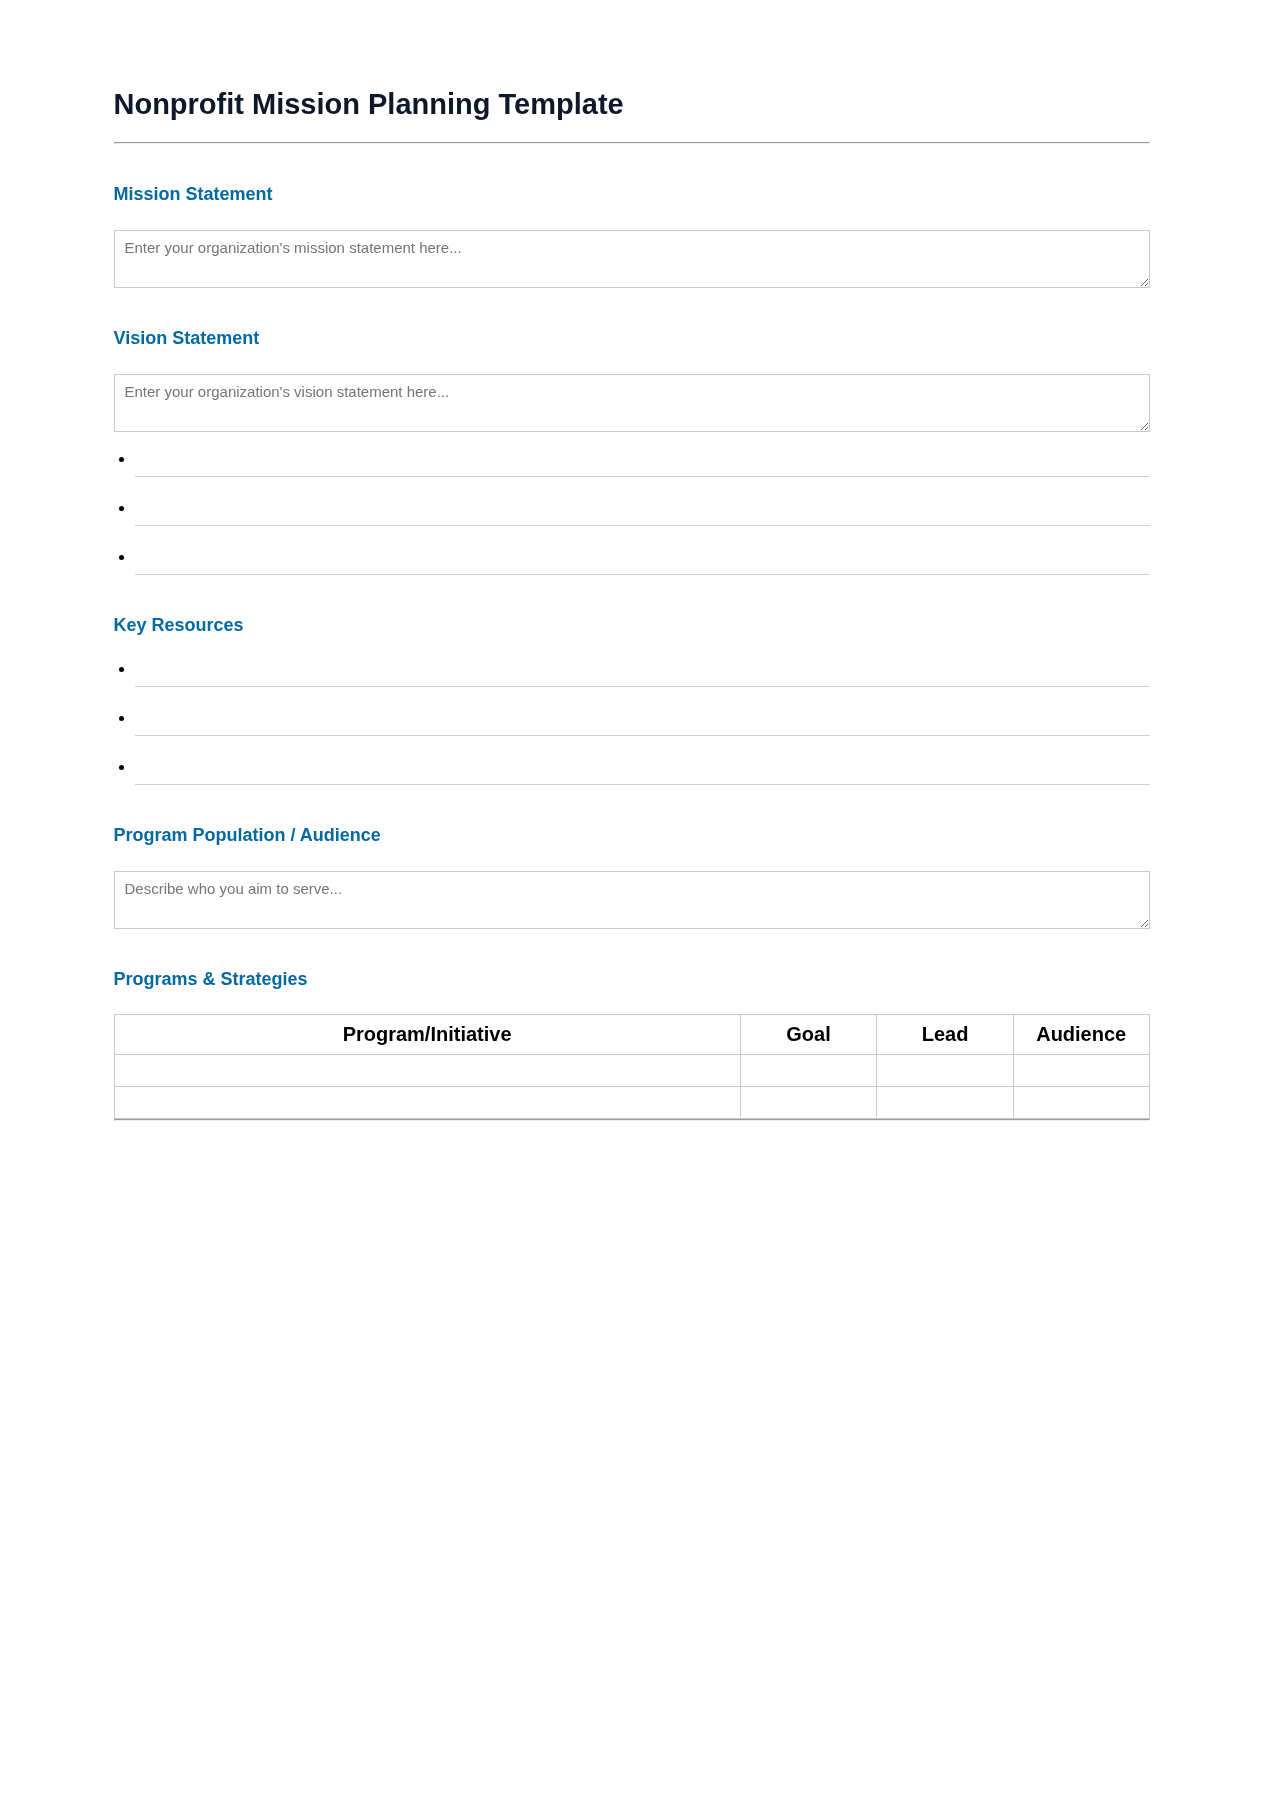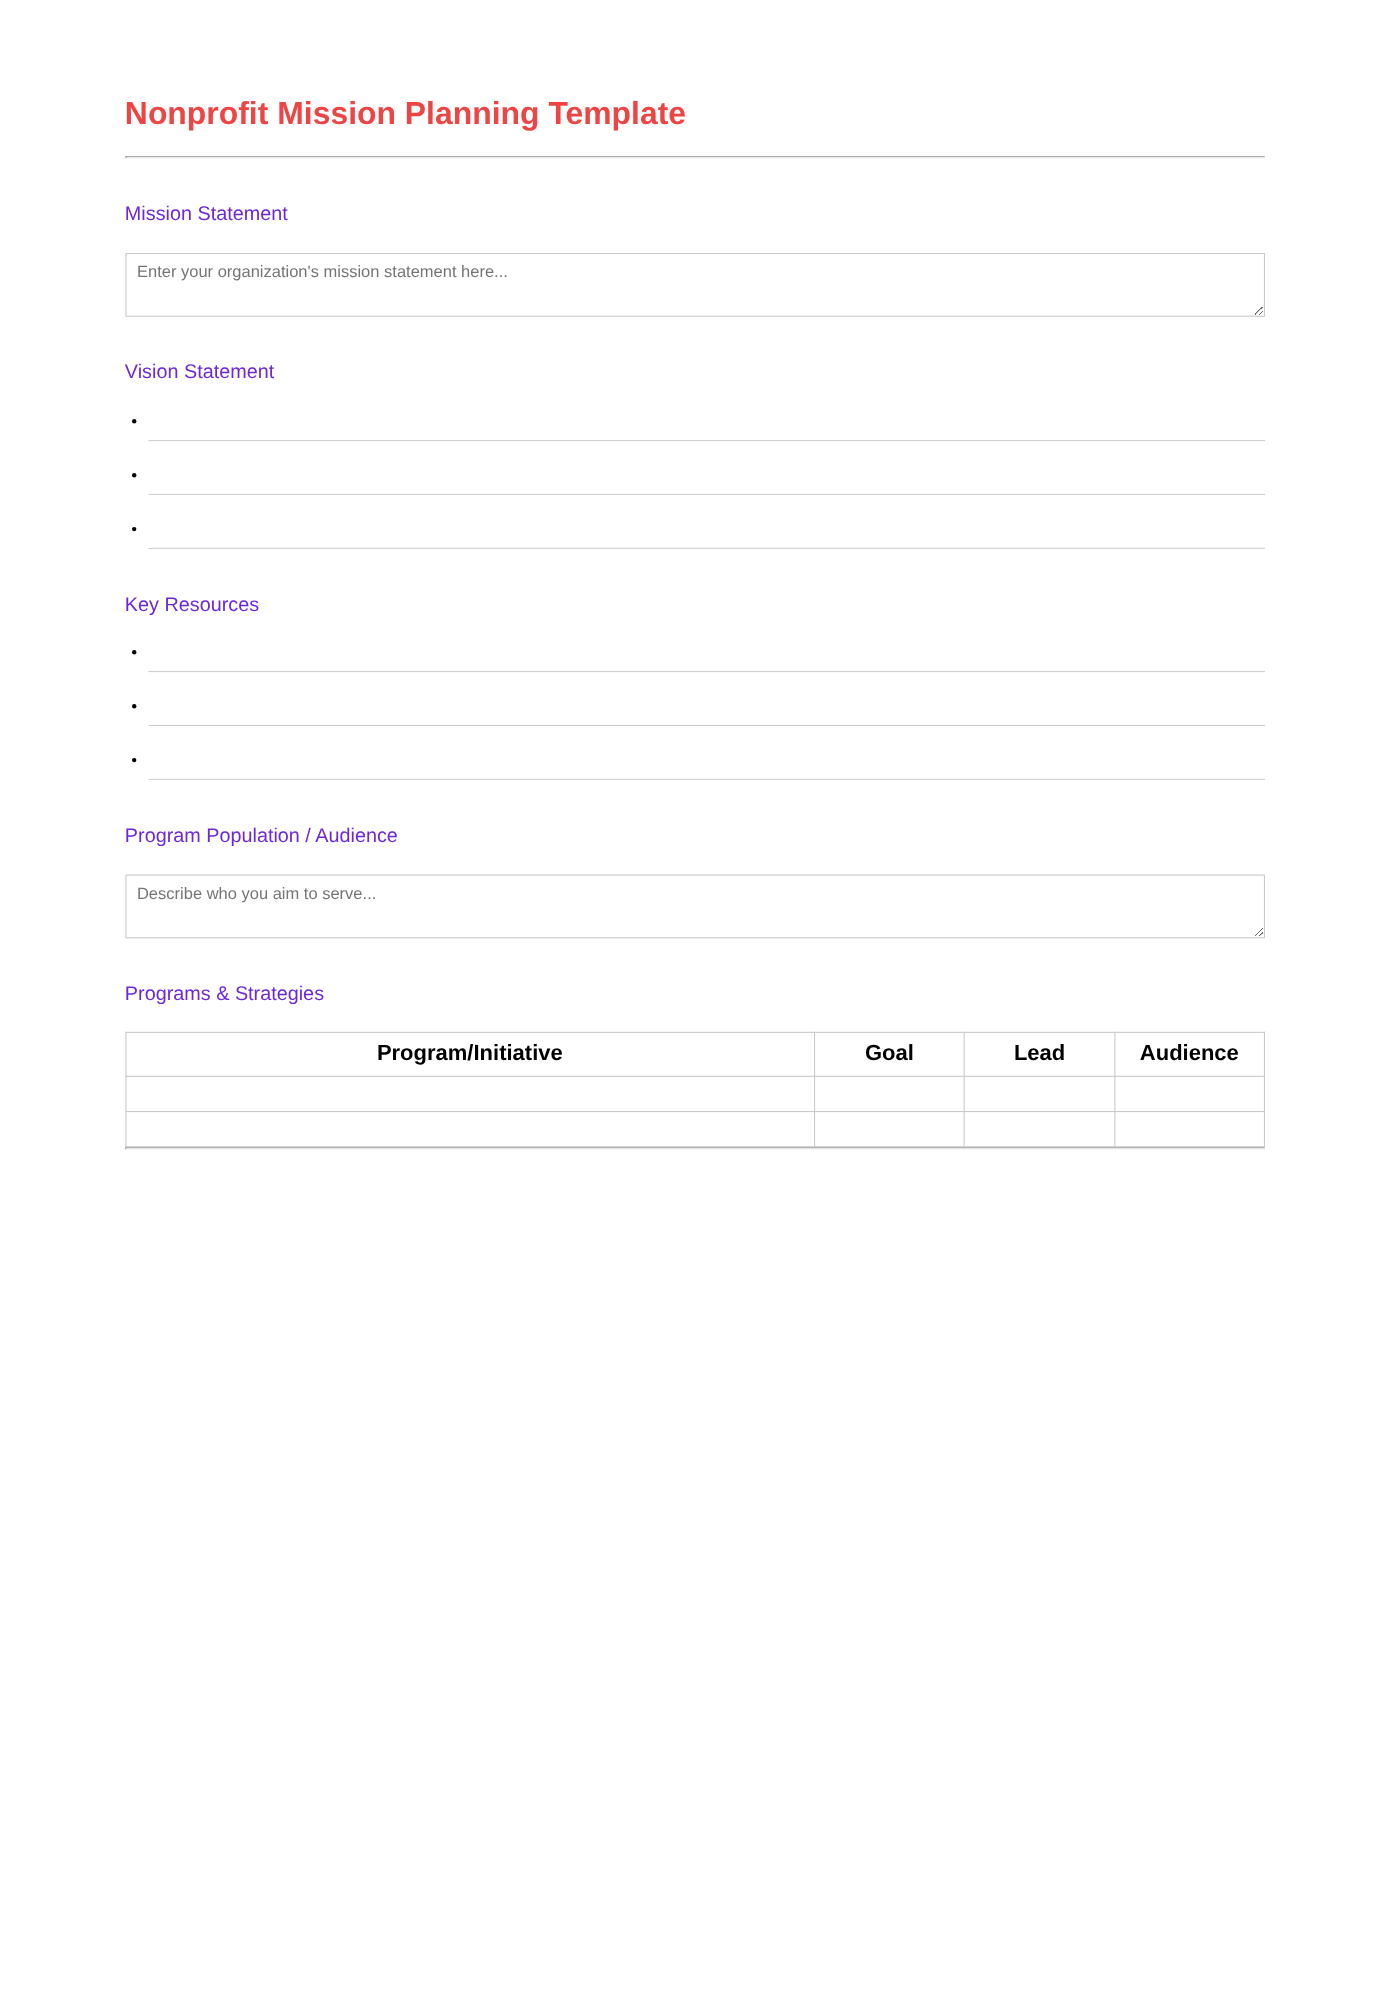--- a/index.html
+++ b/index.html
@@ -17,32 +17,32 @@
   .page {
     width: 1036px;
     margin: 0 auto;
     padding-top: 88px;
   }
   h1.page-title {
     font-size: 29px;
     line-height: 1.15;
     font-weight: 700;
     margin: 0 0 21px 0;
-    color: #ef4444;
+    color: #0f172a;
   }
   hr.title-rule, hr.end-rule {
     
     margin: 0;
   }
   h2.section-heading {
     font-size: 18px;
     line-height: 1.2;
-    font-weight: 400;
+    font-weight: 700;
     margin: 40px 0 24px 0;
-    color: #6d28d9;
+    color: #0369a1;
   }
   textarea.fill-area {
     display: block;
     width: 100%;
     height: 58px;
     box-sizing: border-box;
     border: 1px solid #c9c9c9;
     background: #ffffff;
     padding: 8px 10px;
     font-family: "Liberation Sans", sans-serif;
@@ -100,20 +100,21 @@
 
 <div class="page">
 
   <h1 class="page-title">Nonprofit Mission Planning Template</h1>
   <hr class="title-rule">
 
   <h2 class="section-heading">Mission Statement</h2>
   <textarea class="fill-area" placeholder="Enter your organization's mission statement here..." style=""></textarea>
 
   <h2 class="section-heading">Vision Statement</h2>
+  <textarea class="fill-area" placeholder="Enter your organization's vision statement here..." style=""></textarea>
 
   <ul class="blank-list">
     <li>
         <div class="blank-line"></div>
       </li>
     <li>
         <div class="blank-line"></div>
       </li>
     <li>
         <div class="blank-line"></div>

